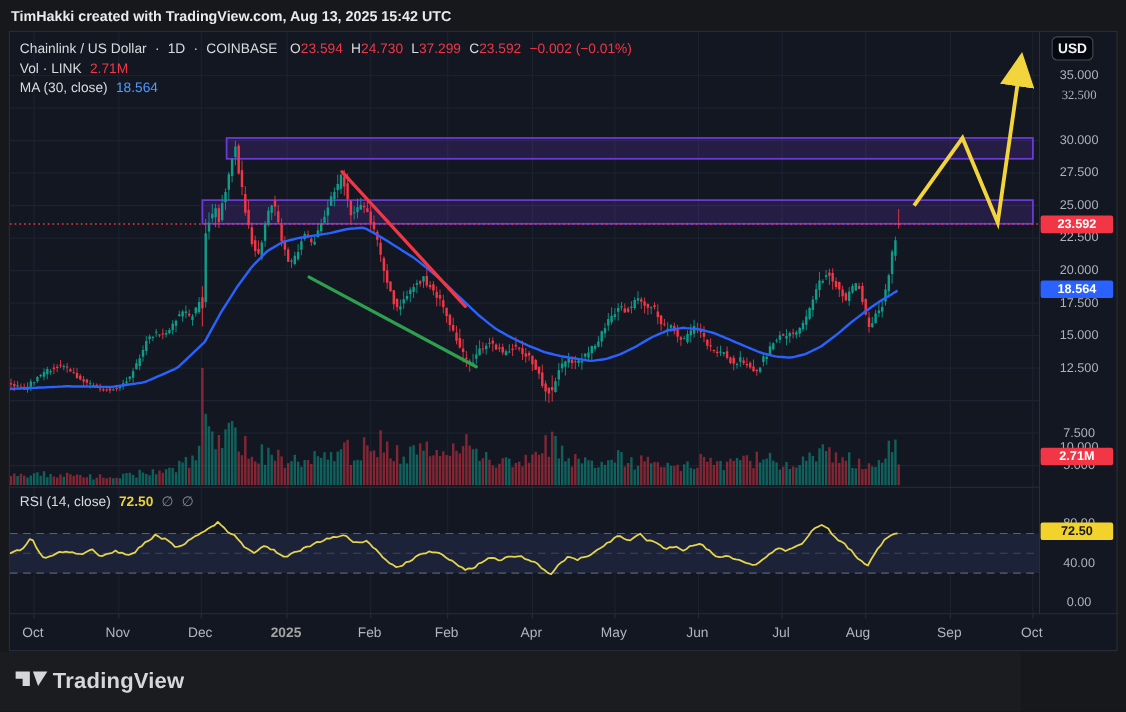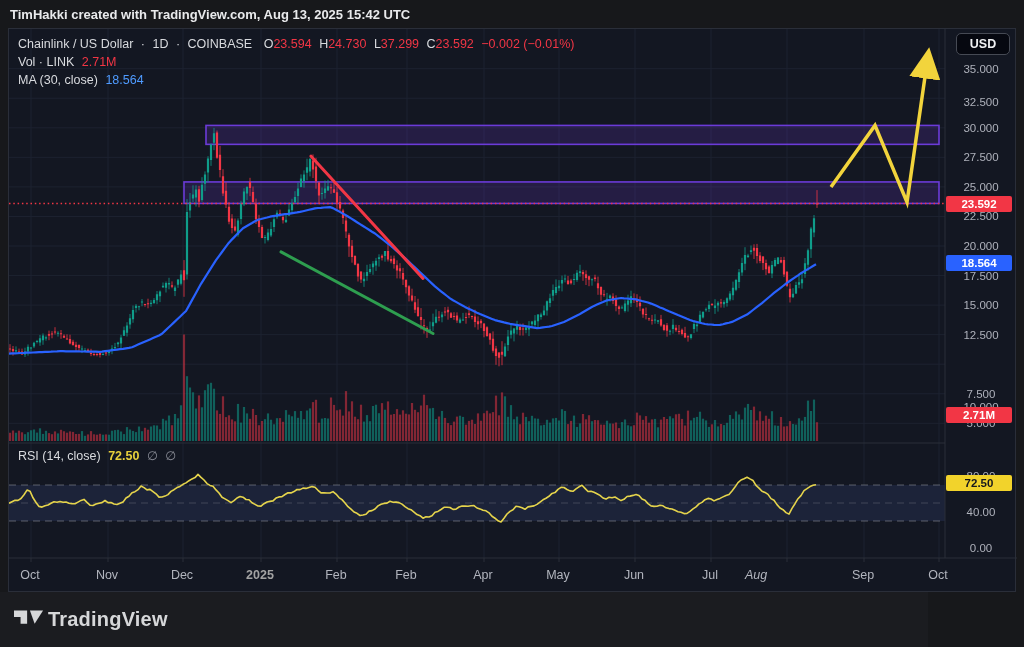--- a/index.html
+++ b/index.html
@@ -23,21 +23,21 @@
   .legend-row { height:16px; line-height:16px; font-size:12.5px; color:#d8dade;
                 white-space:nowrap; z-index:6; }
   .legend-row .dim { color:#d8dade; }
   .legend-row .red { color:#f23645; }
   .legend-row .blue { color:#4f9bff; }
   .legend-row .yellow { color:#e7cf3c; font-weight:bold; }
   .legend-row .gray { color:#868993; }
   .seg { margin-right:4px; }
 
   
-  #usd-btn { left:956px; top:33px; width:54px; height:22px; background:#060810;
+  #usd-btn { left:956px; top:33px; width:38px; height:22px; background:#060810;
              border:1px solid #464a54; border-radius:5px; color:#f0f1f3;
              font-size:12.5px; font-weight:bold; text-align:center; line-height:20px; z-index:6; }
   .axis-label { position:absolute; left:948px; width:66px; text-align:center;
                 color:#aeb1bb; font-size:11.5px; height:14px; line-height:14px; z-index:3; }
   .badge { position:absolute; left:946px; width:66px; height:16px; border-radius:2px;
            text-align:center; font-size:11.5px; line-height:16px; color:#fff;
            font-weight:bold; z-index:4; }
 
   
   .time-label { position:absolute; top:568px; width:44px; margin-left:-22px; text-align:center;
@@ -421,21 +421,21 @@
     <span class="seg dim">RSI (14, close)</span>
     <span class="seg yellow">72.50</span>
     <span class="seg gray">∅</span>
     <span class="gray">∅</span>
   </div>
 
   <div id="usd-btn" class="abs">USD</div>
 
   <div id="price-axis" class="abs" style="z-index:3;">
       <div class="axis-label" style="top: 61.7px;">35.000</div>
-      <div class="axis-label" style="top: 95px;">32.500</div>
+      <div class="axis-label" style="top: 80px; font-family: Liberation Serif, serif;">32.500</div>
       <div class="axis-label" style="top: 120.8px;">30.000</div>
       <div class="axis-label" style="top: 150.35px;">27.500</div>
       <div class="axis-label" style="top: 179.9px;">25.000</div>
       <div class="axis-label" style="top: 209.45px;">22.500</div>
       <div class="axis-label" style="top: 239px;">20.000</div>
       <div class="axis-label" style="top: 268.55px;">17.500</div>
       <div class="axis-label" style="top: 298.1px;">15.000</div>
       <div class="axis-label" style="top: 327.65px;">12.500</div>
       <div class="axis-label" style="top: 357.2px; margin-top: 43px;">10.000</div>
       <div class="axis-label" style="top: 386.75px;">7.500</div>
@@ -448,21 +448,21 @@
       <div class="time-label" style="left: 30px;">Oct</div>
       <div class="time-label" style="left: 107px;">Nov</div>
       <div class="time-label" style="left: 182px;">Dec</div>
       <div class="time-label bold" style="left: 260px;">2025</div>
       <div class="time-label" style="left: 336px;">Feb</div>
       <div class="time-label" style="left: 406px;">Feb</div>
       <div class="time-label" style="left: 483px;">Apr</div>
       <div class="time-label" style="left: 558px;">May</div>
       <div class="time-label" style="left: 634px;">Jun</div>
       <div class="time-label" style="left: 710px;">Jul</div>
-      <div class="time-label" style="left: 756px; font-style: italic;">Aug</div>
+      <div class="time-label" style="left: 780px;">Aug</div>
       <div class="time-label" style="left: 863px;">Sep</div>
       <div class="time-label" style="left: 938px;">Oct</div>
     </div>
   <div id="badges" class="abs" style="z-index:4;">
       <div class="badge" style="top: 195.543px; background: rgb(242, 54, 69); color: rgb(255, 255, 255);">23.592</div>
       <div class="badge" style="top: 254.974px; background: rgb(41, 98, 255); color: rgb(255, 255, 255);">18.564</div>
       <div class="badge" style="top: 407px; background: rgb(242, 54, 69); color: rgb(255, 255, 255);">2.71M</div>
       <div class="badge" style="top: 474.75px; background: rgb(242, 211, 43); color: rgb(21, 23, 30);">72.50</div>
     </div>
 

